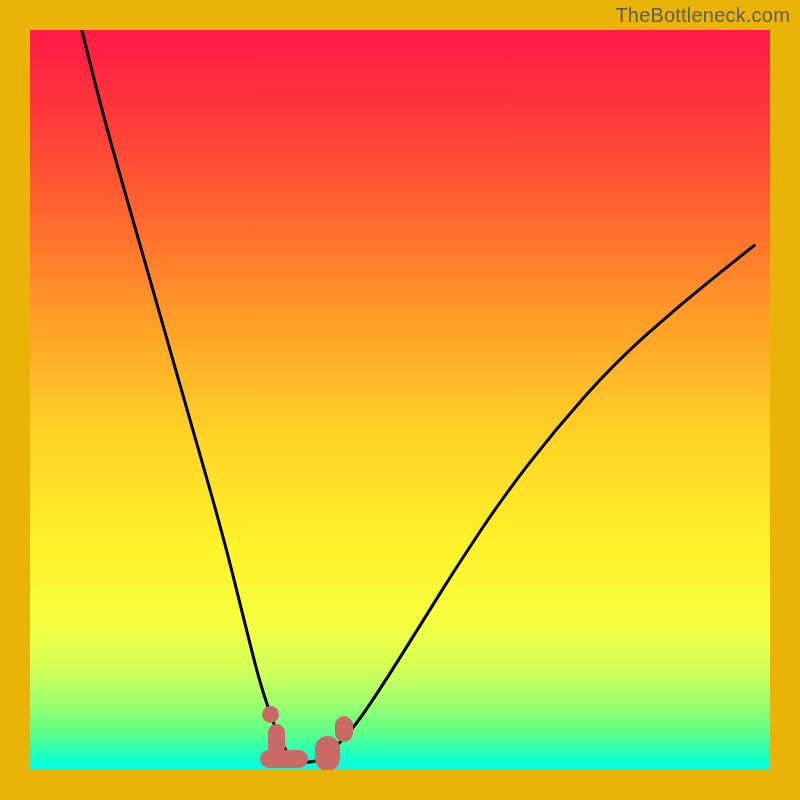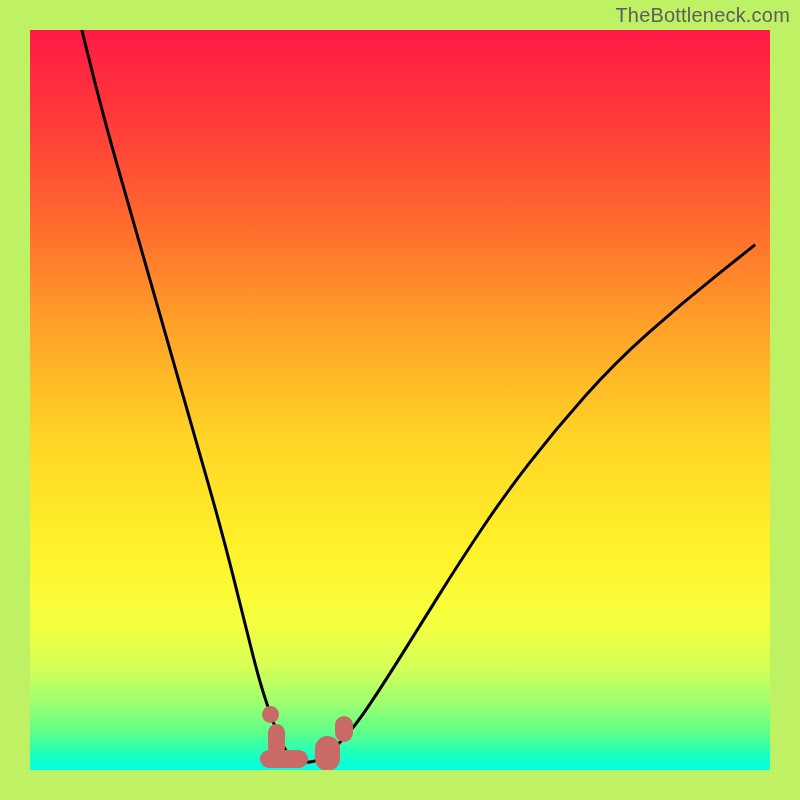--- a/index.html
+++ b/index.html
@@ -1,16 +1,16 @@
 <!DOCTYPE html>
 <html><head>
 <meta charset="utf-8">
 <style>
   html,body{margin:0;padding:0;width:800px;height:800px;background:#000;overflow:hidden}
-  .frame{position:absolute;inset:0;background:#bef264}
+  .frame{position:absolute;inset:0;background:#eab308}
   .plot{position:absolute;left:30px;top:30px;width:740px;height:740px;overflow:hidden}
   .grad{position:absolute;inset:0;background:linear-gradient(to bottom,
     #ff1a46 0%,
     #ff3a3a 12%,
     #ff6a2e 26%,
     #ffa128 40%,
     #ffd426 55%,
     #fff22a 70%,
     #f6ff3e 80%,
     #d6ff56 86%,

